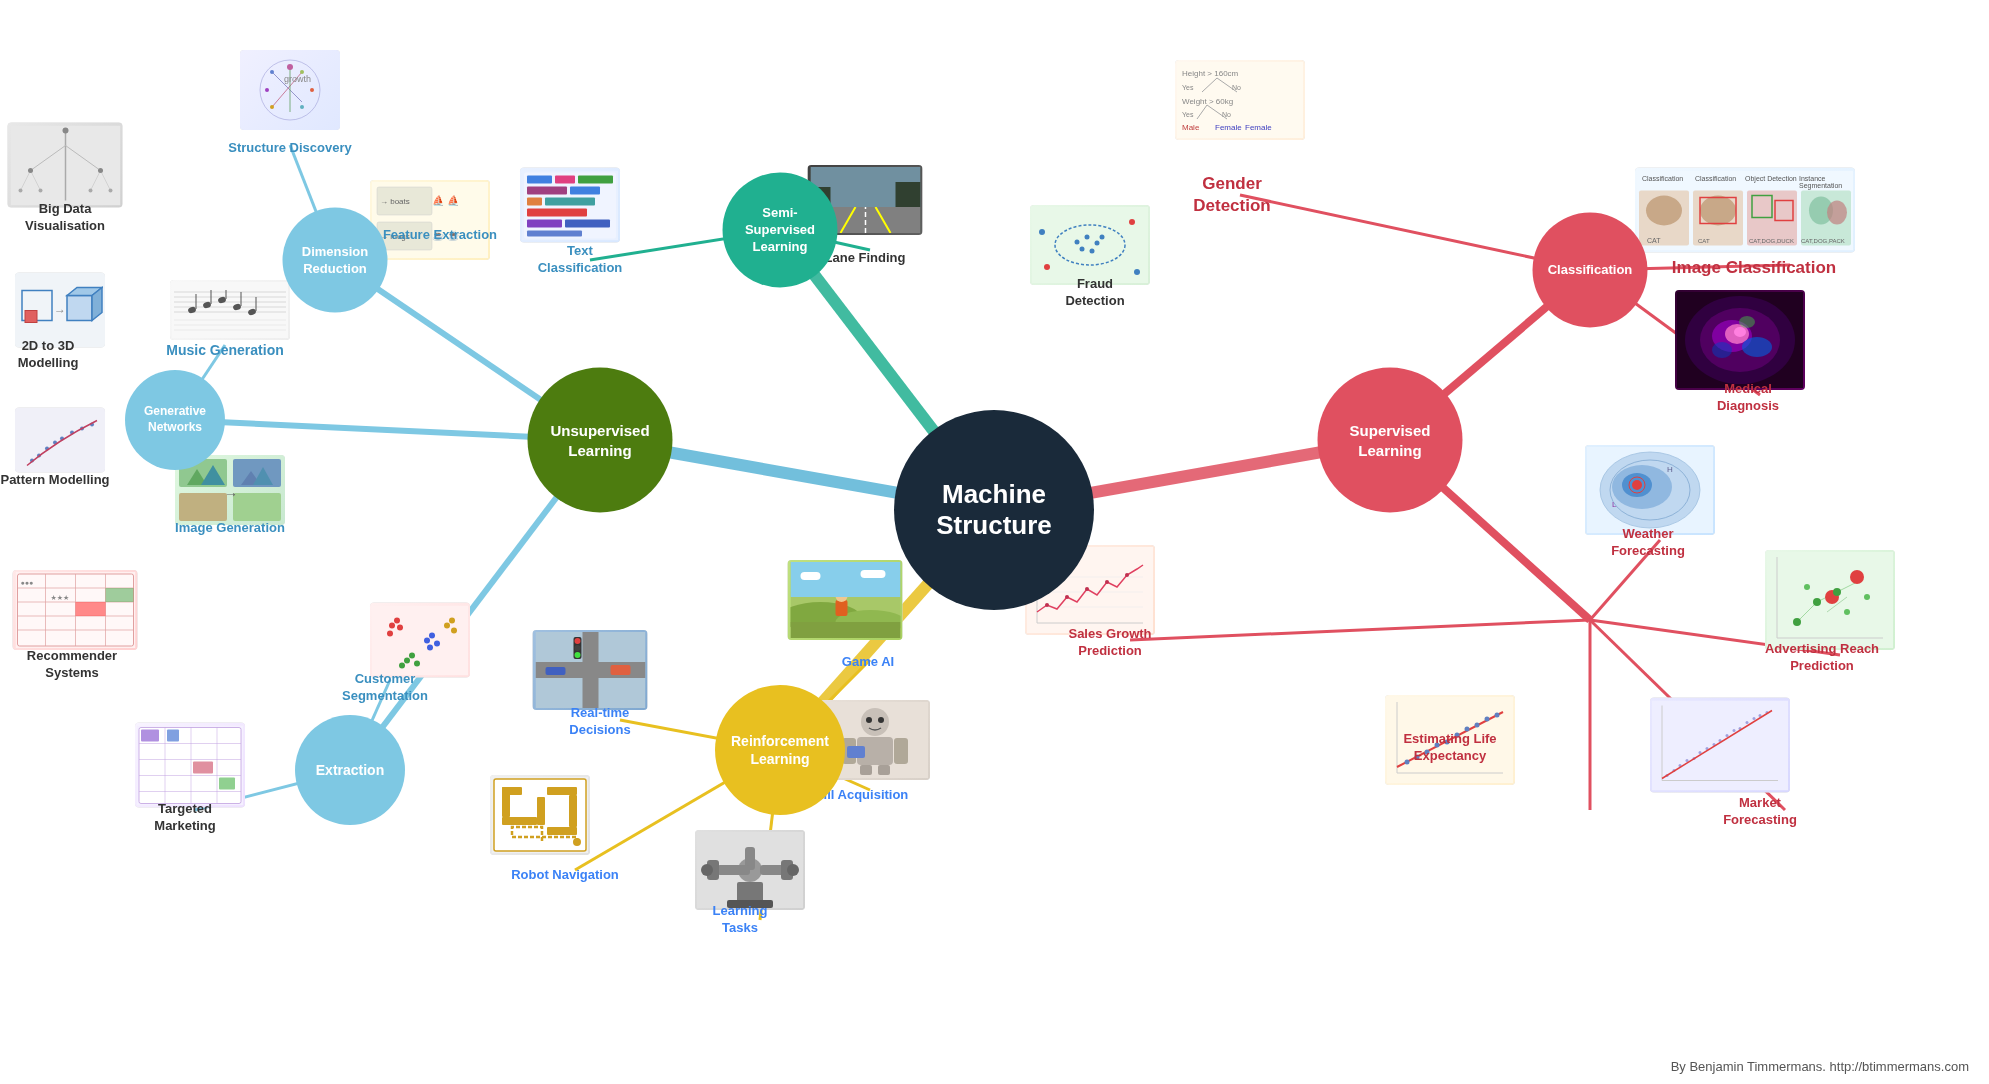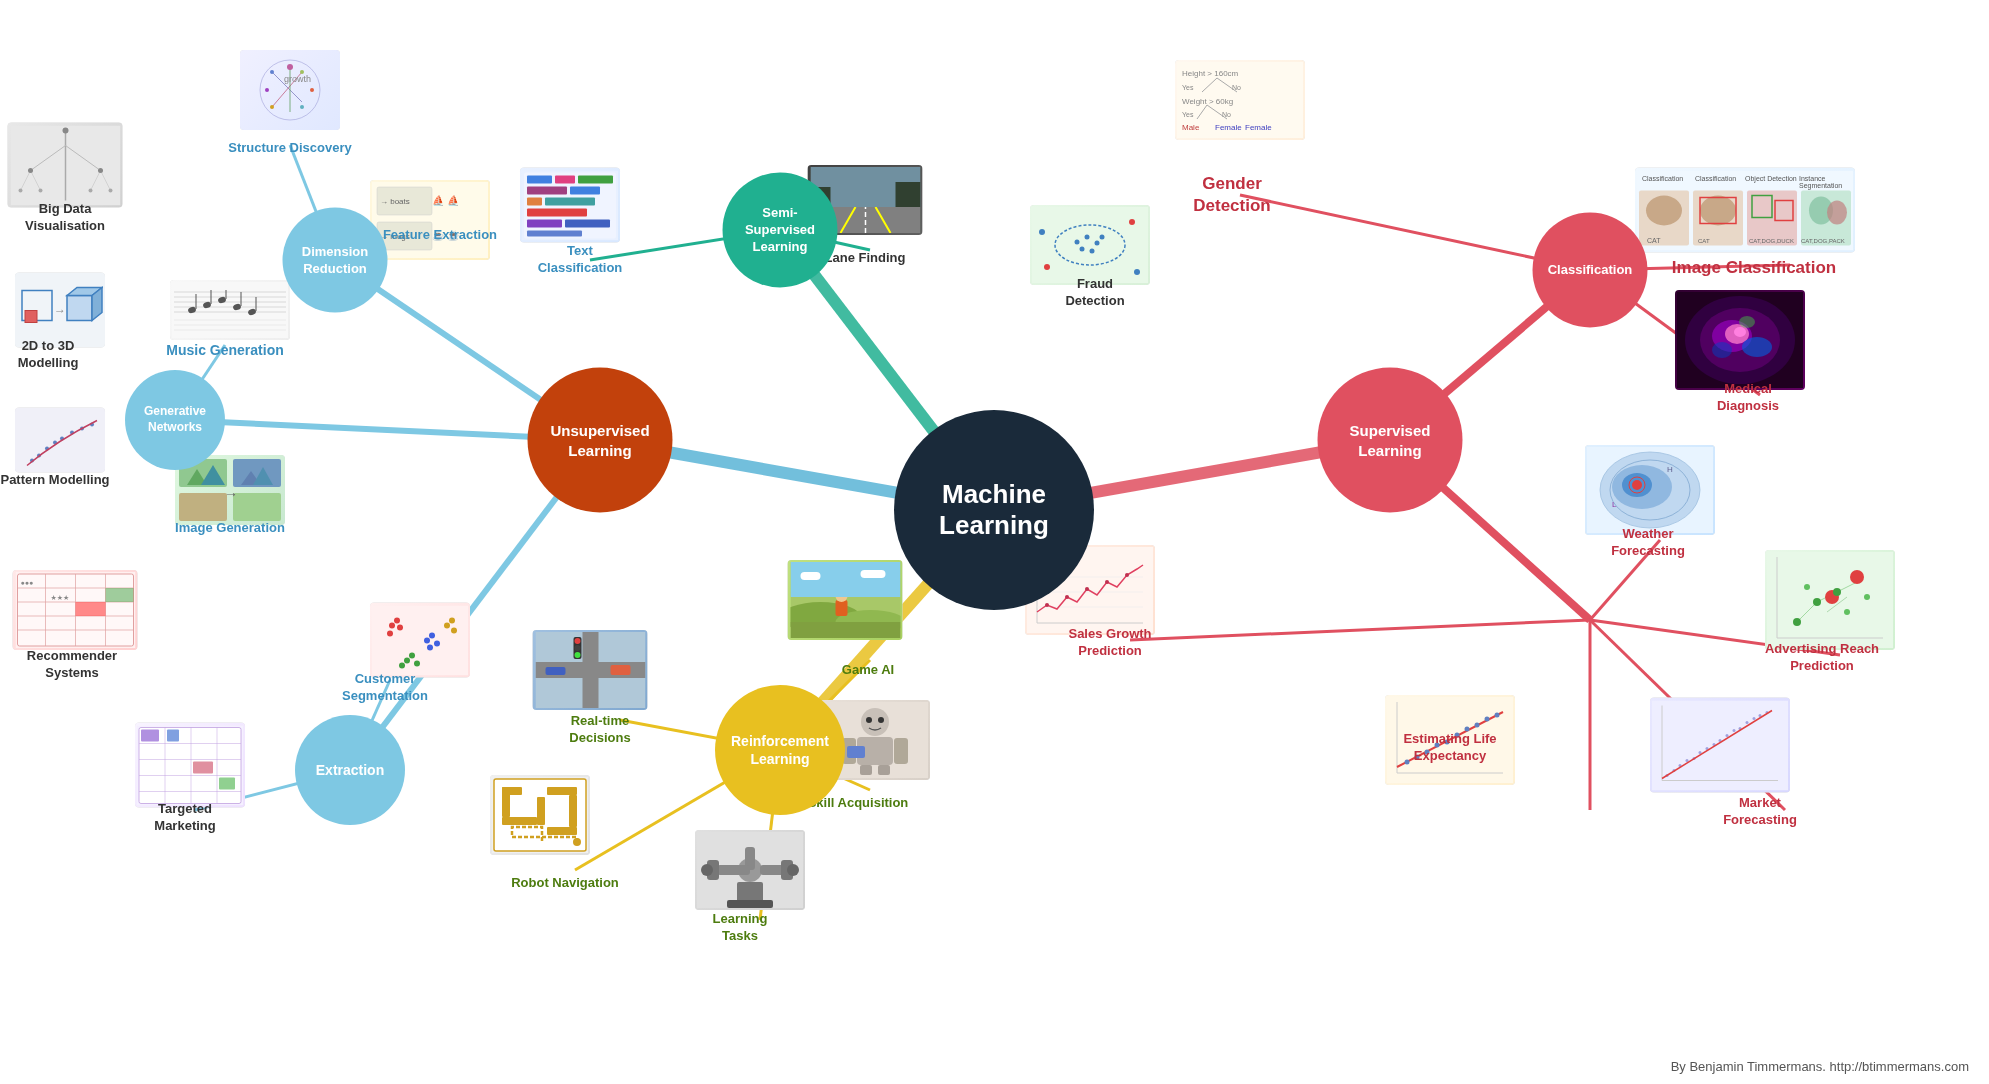--- a/index.html
+++ b/index.html
@@ -44,21 +44,21 @@
       height: 200px;
       background: #1a2a3a;
       font-size: 26px;
       line-height: 1.2;
       z-index: 10;
     }
 
     .node-unsupervised {
       width: 145px;
       height: 145px;
-      background: #c2410c;
+      background: #4d7c0f;
       font-size: 16px;
       line-height: 1.2;
       z-index: 9;
     }
 
     .node-supervised {
       width: 145px;
       height: 145px;
       background: #e05060;
       font-size: 16px;
@@ -132,21 +132,21 @@
     .label {
       position: absolute;
       transform: translate(-50%, -50%);
       text-align: center;
       font-size: 13px;
       font-weight: bold;
       line-height: 1.3;
     }
 
     .label-blue { color: #3a8fbf; }
-    .label-yellow { color: #4d7c0f; margin-top: 8px; }
+    .label-yellow { color: #3b82f6; }
     .label-red { color: #c03040; }
     .label-dark { color: #333; }
 
     .thumb {
       position: absolute;
       transform: translate(-50%, -50%);
       border-radius: 4px;
       overflow: hidden;
       background: #ddd;
     }
@@ -294,21 +294,21 @@
 
     <line x1="1590" y1="620" x2="1660" y2="540" stroke="#e05060" stroke-width="3"></line>
     <line x1="1590" y1="620" x2="1130" y2="640" stroke="#e05060" stroke-width="3"></line>
     <line x1="1590" y1="620" x2="1840" y2="655" stroke="#e05060" stroke-width="3"></line>
     <line x1="1590" y1="620" x2="1590" y2="810" stroke="#e05060" stroke-width="3"></line>
     <line x1="1590" y1="620" x2="1785" y2="810" stroke="#e05060" stroke-width="3"></line>
   </svg>
 
   <div class="node node-main" style="left:994px; top:510px;">
     <span style="white-space:pre-line; font-size:26px; font-weight:bold;">Machine
-Learning</span>
+Structure</span>
   </div>
 
   <div class="node node-unsupervised" style="left:600px; top:440px;">
     <span style="font-size:15px; font-weight:bold; line-height:1.3;">Unsupervised<br>Learning</span>
   </div>
 
   <div class="node node-supervised" style="left:1390px; top:440px;">
     <span style="font-size:15px; font-weight:bold; line-height:1.3;">Supervised<br>Learning</span>
   </div>
 

